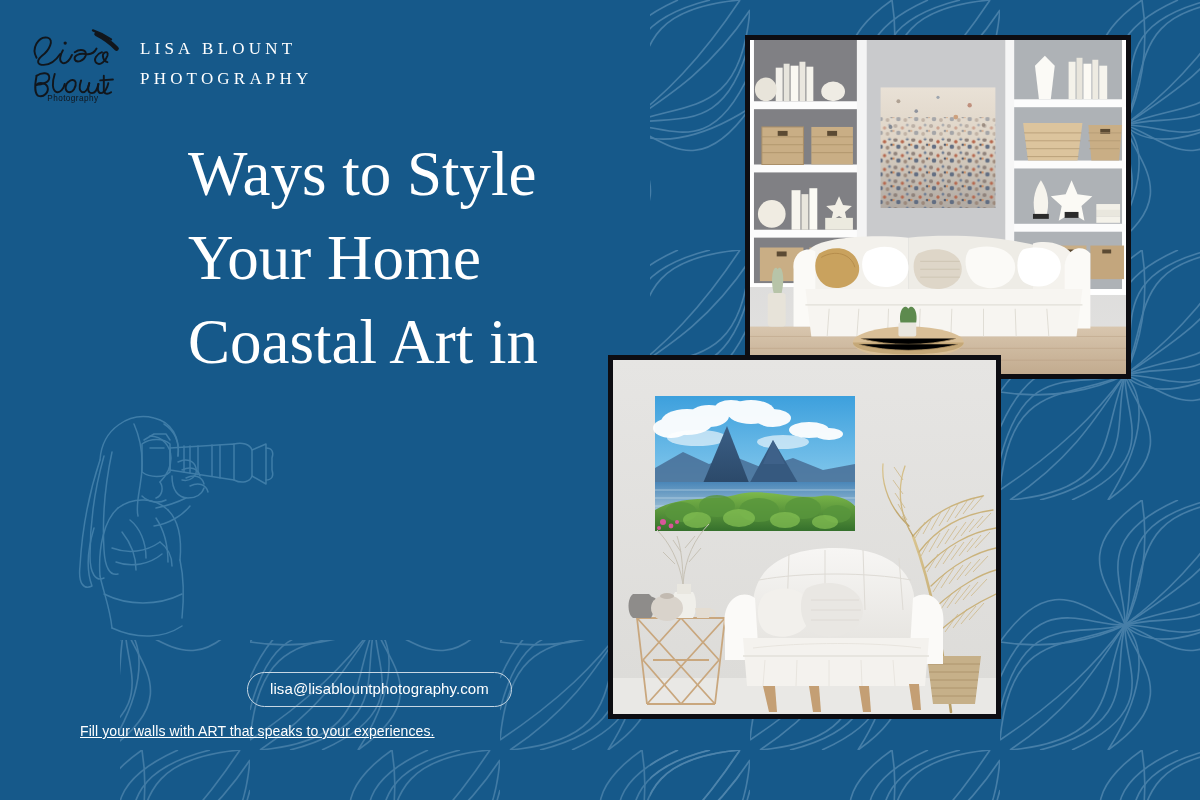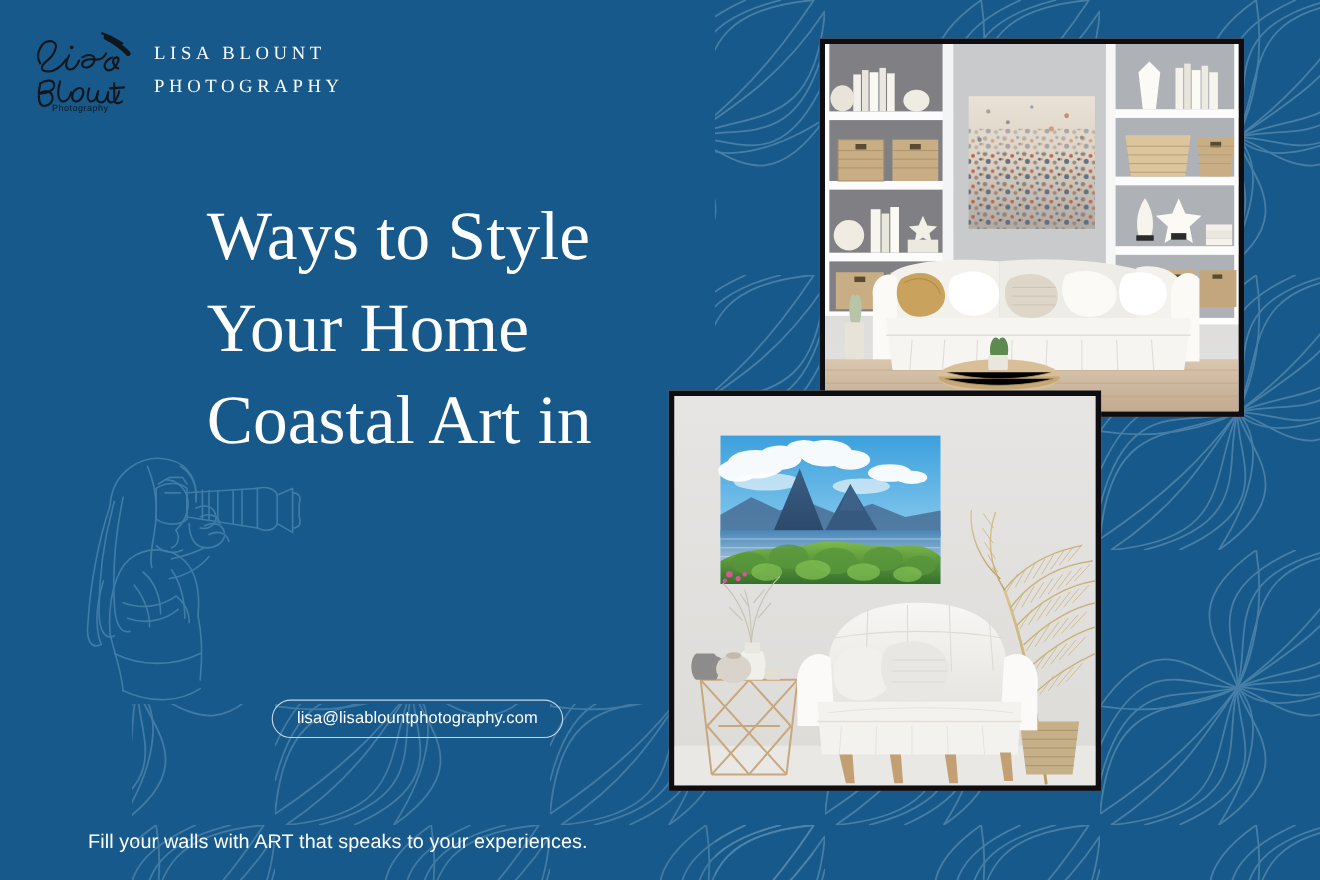--- a/index.html
+++ b/index.html
@@ -35,49 +35,49 @@
 
   
   .headline{
     position:absolute;left:188px;top:133px;width:440px;z-index:5;
     color:#ffffff;
     font-family:"Liberation Serif", serif;
     font-size:63px;
     line-height:1.33;
     font-weight:400;
     letter-spacing:0px;
-    margin-top:40px;
   }
   .headline div{white-space:nowrap;}
 
   
   .photographer{
     position:absolute;left:38px;top:398px;width:250px;height:250px;z-index:3;
   }
 
   
   .email-pill{
-    position:absolute;left:247px;top:636px;z-index:6;
+    position:absolute;left:247px;top:672px;z-index:6;
     border:1.4px solid #c7d7e4;
     border-radius:22px;
     padding:7px 22px 9px 22px;
     color:#ffffff;
     font-size:15px;
     letter-spacing:.1px;
     white-space:nowrap;
     background:transparent;
   }
 
   
   .tagline{
-    position:absolute;left:80px;top:755px;z-index:6;
+    position:absolute;left:80px;top:723px;z-index:6;
     color:#ffffff;
-    font-size:18px;
+    font-size:14px;
     letter-spacing:.1px;
     white-space:nowrap;
+    text-decoration:underline;
   }
 
   
   .photo{
     position:absolute;z-index:4;
     border:5px solid #0d0d12;
     box-sizing:border-box;
     overflow:hidden;
     background:#cfcfcf;
   }

